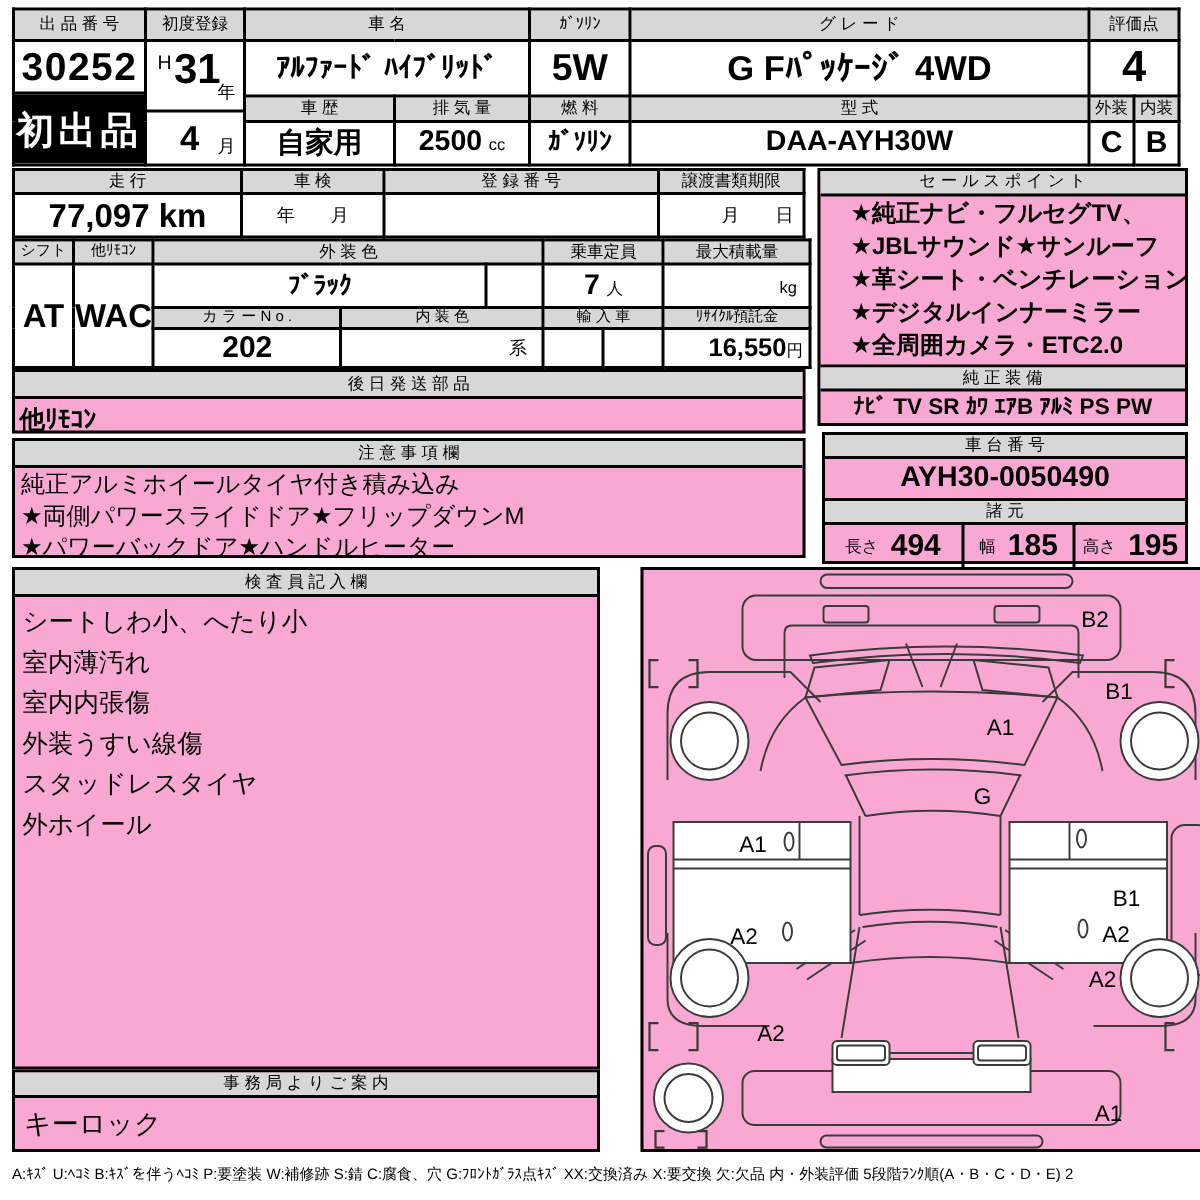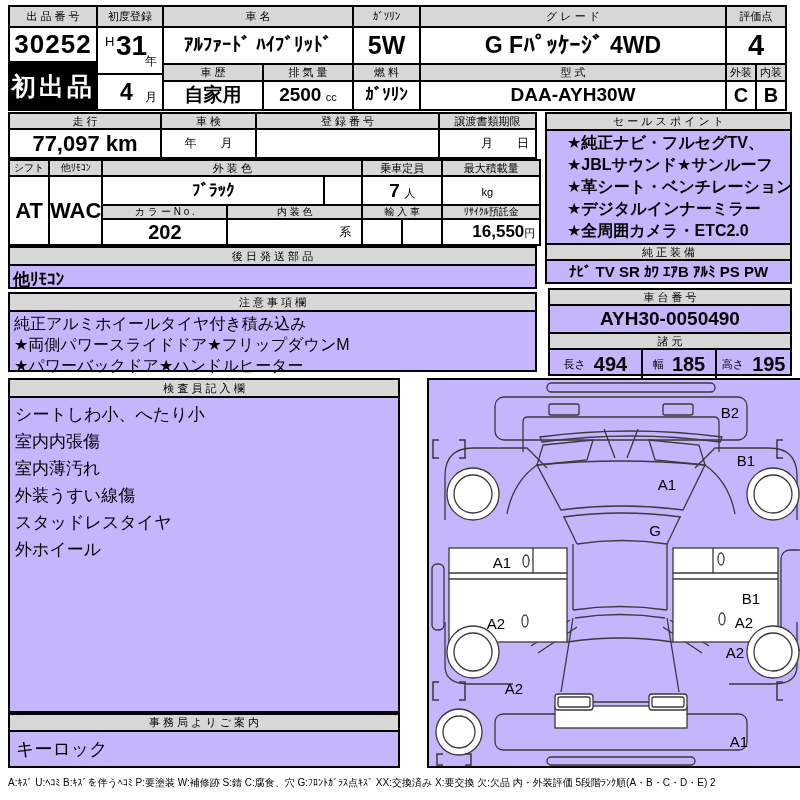--- a/index.html
+++ b/index.html
@@ -4,21 +4,21 @@
 <style>
   html,body{margin:0;padding:0;background:#fff;}
   .sheet{position:relative;width:800px;height:800px;background:#ffffff;
          font-family:"Liberation Sans","DejaVu Sans",sans-serif;color:#000;overflow:hidden;}
   .abs{position:absolute;}
   table{border-collapse:collapse;table-layout:fixed;}
   td{border:2px solid #000;padding:0;vertical-align:middle;text-align:center;overflow:hidden;}
   .hdr{background:#d7d7d7;font-size:11px;line-height:1;font-weight:normal;}
   .hdr-s{background:#d7d7d7;font-size:10px;line-height:1;margin-top:12px;}
   .b{font-weight:bold;}
-  .box{position:absolute;border:2px solid #000;background:#c4b5fd;box-sizing:border-box;}
+  .box{position:absolute;border:2px solid #000;background:#f9a8d4;box-sizing:border-box;}
   .boxhdr{background:#d7d7d7;border-bottom:2px solid #000;text-align:center;
           font-size:11px;height:16px;line-height:16px;}
   .lot-num{height:33px;border-bottom:2px solid #000;display:flex;align-items:center;
            justify-content:center;font-size:26px;font-weight:bold;letter-spacing:1px;}
   .lot-black{height:46px;background:#000;color:#fff;display:flex;align-items:center;
              justify-content:center;font-size:25px;font-weight:bold;letter-spacing:3px;}
   .reg-top{height:45px;border-bottom:2px solid #000;position:relative;}
   .reg-bot{height:34px;position:relative;}
   .era{position:absolute;left:7px;top:6px;font-size:13px;}
   .regyear{position:absolute;left:18px;top:2px;font-size:28px;font-weight:bold;}
@@ -142,21 +142,21 @@
       <td class="hdr" colspan="3">外 装 色</td>
       <td class="hdr" colspan="2">乗車定員</td>
       <td class="hdr">最大積載量</td>
     </tr>
     <tr style="height:29px">
       <td rowspan="3" class="b" style="font-size:22px">AT</td>
       <td rowspan="3" class="b" style="font-size:22px">WAC</td>
       <td colspan="2" class="b" style="font-size:17px">ﾌﾞﾗｯｸ</td>
       <td></td>
       <td colspan="2"><span class="b" style="font-size:19px">7</span> <span class="u">人</span></td>
-      <td style="padding-right:8px"><span class="u">kg</span></td>
+      <td style="text-align:right;padding-right:8px"><span class="u">kg</span></td>
     </tr>
     <tr style="height:14px">
       <td class="hdr-s">カ ラ ー N o .</td>
       <td class="hdr-s" colspan="2">内 装 色</td>
       <td class="hdr-s" colspan="2">輸 入 車</td>
       <td class="hdr-s">ﾘｻｲｸﾙ預託金</td>
     </tr>
     <tr style="height:26px">
       <td class="b" style="font-size:20px">202</td>
       <td colspan="2" style="text-align:right;padding-right:10px;font-size:12px">系</td>
@@ -211,22 +211,22 @@
         <span class="spec-lab">高さ</span>
         <span class="spec-num">195</span>
       </div>
     </div>
   </div>
 
   <div class="box" style="left:8px;top:378px;width:392px;height:335px;">
     <div class="boxhdr">検 査 員 記 入 欄</div>
     <div style="padding-top:3px">
       <div class="insp-line">シートしわ小、へたり小</div>
+      <div class="insp-line">室内薄汚れ</div>
       <div class="insp-line">室内内張傷</div>
-      <div class="insp-line">室内薄汚れ</div>
       <div class="insp-line">外装うすい線傷</div>
       <div class="insp-line">スタッドレスタイヤ</div>
       <div class="insp-line">外ホイール</div>
     </div>
   </div>
 
   <div class="box" style="left:8px;top:713px;width:392px;height:55px;">
     <div class="boxhdr" style="height:15px;line-height:15px">事 務 局 よ り ご 案 内</div>
     <div style="font-size:18px;text-align:left;padding:5px 0 0 6px">キーロック</div>
   </div>

